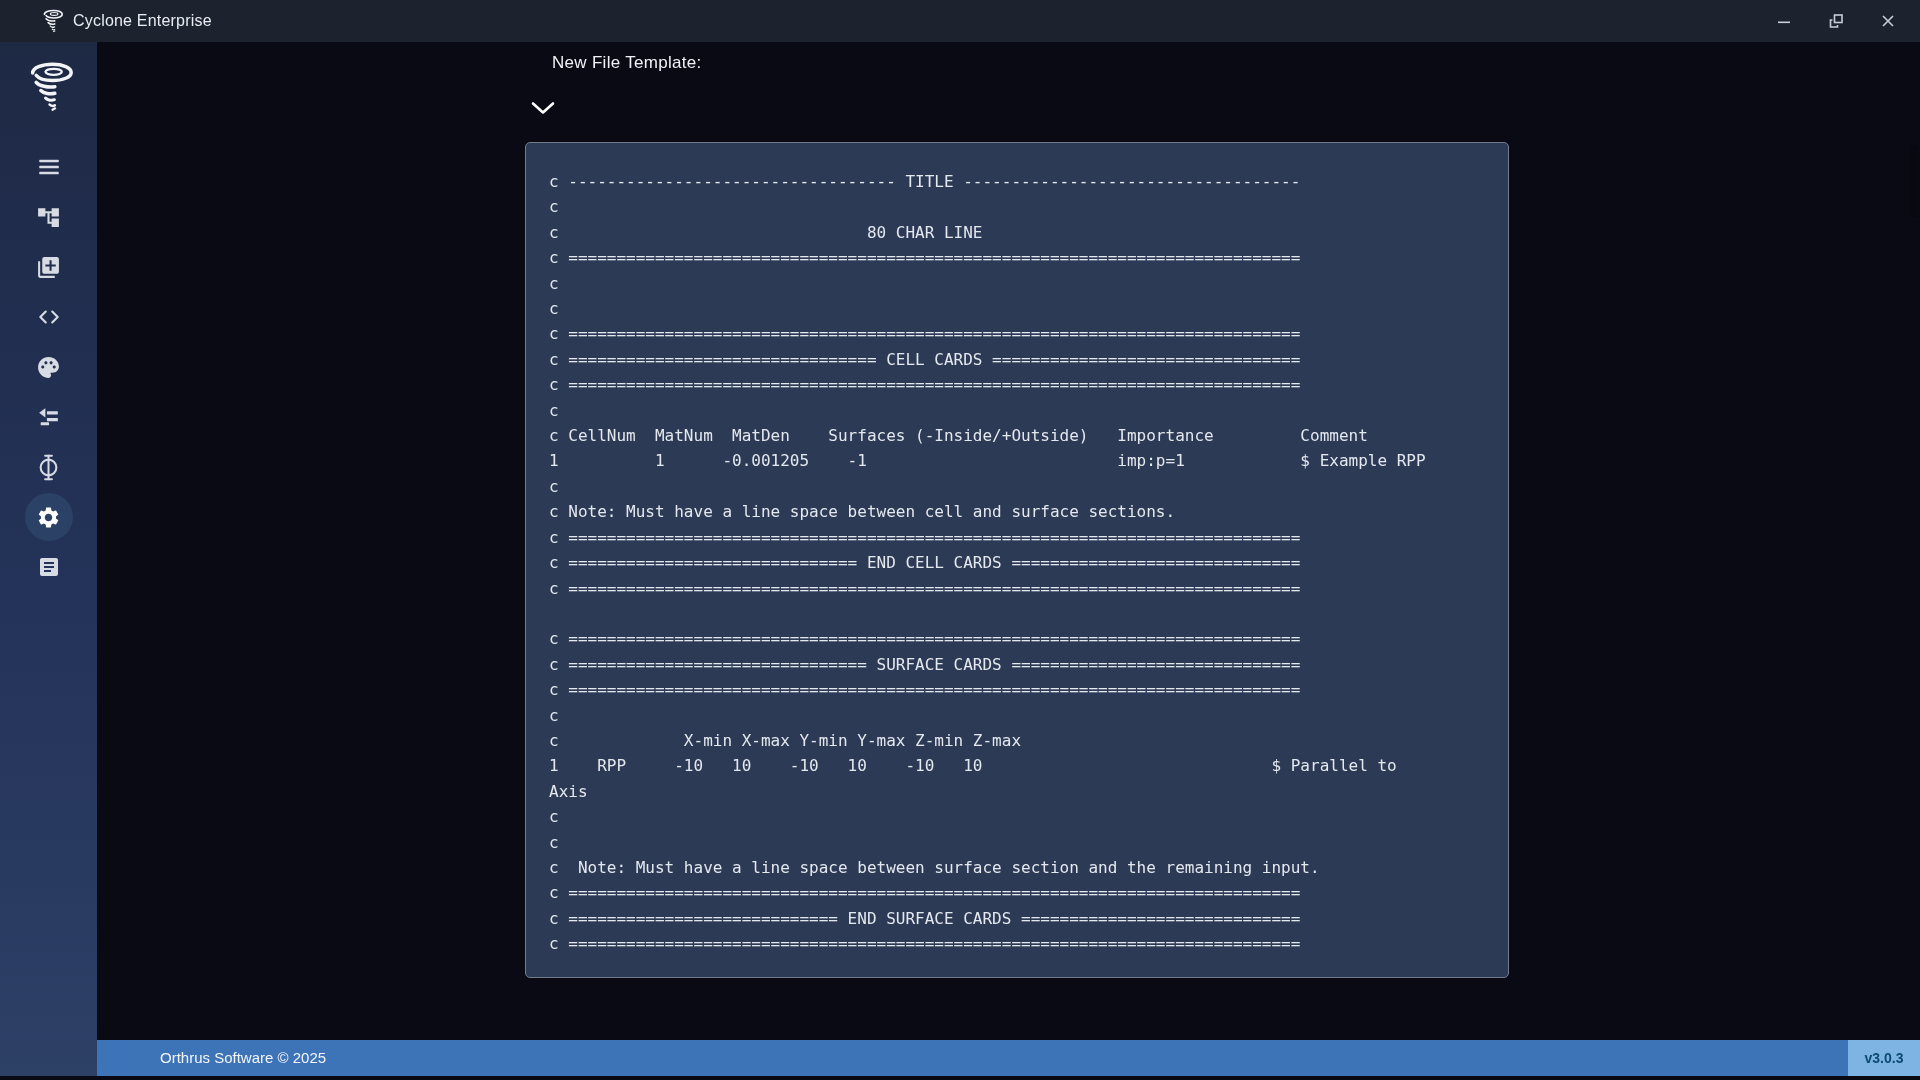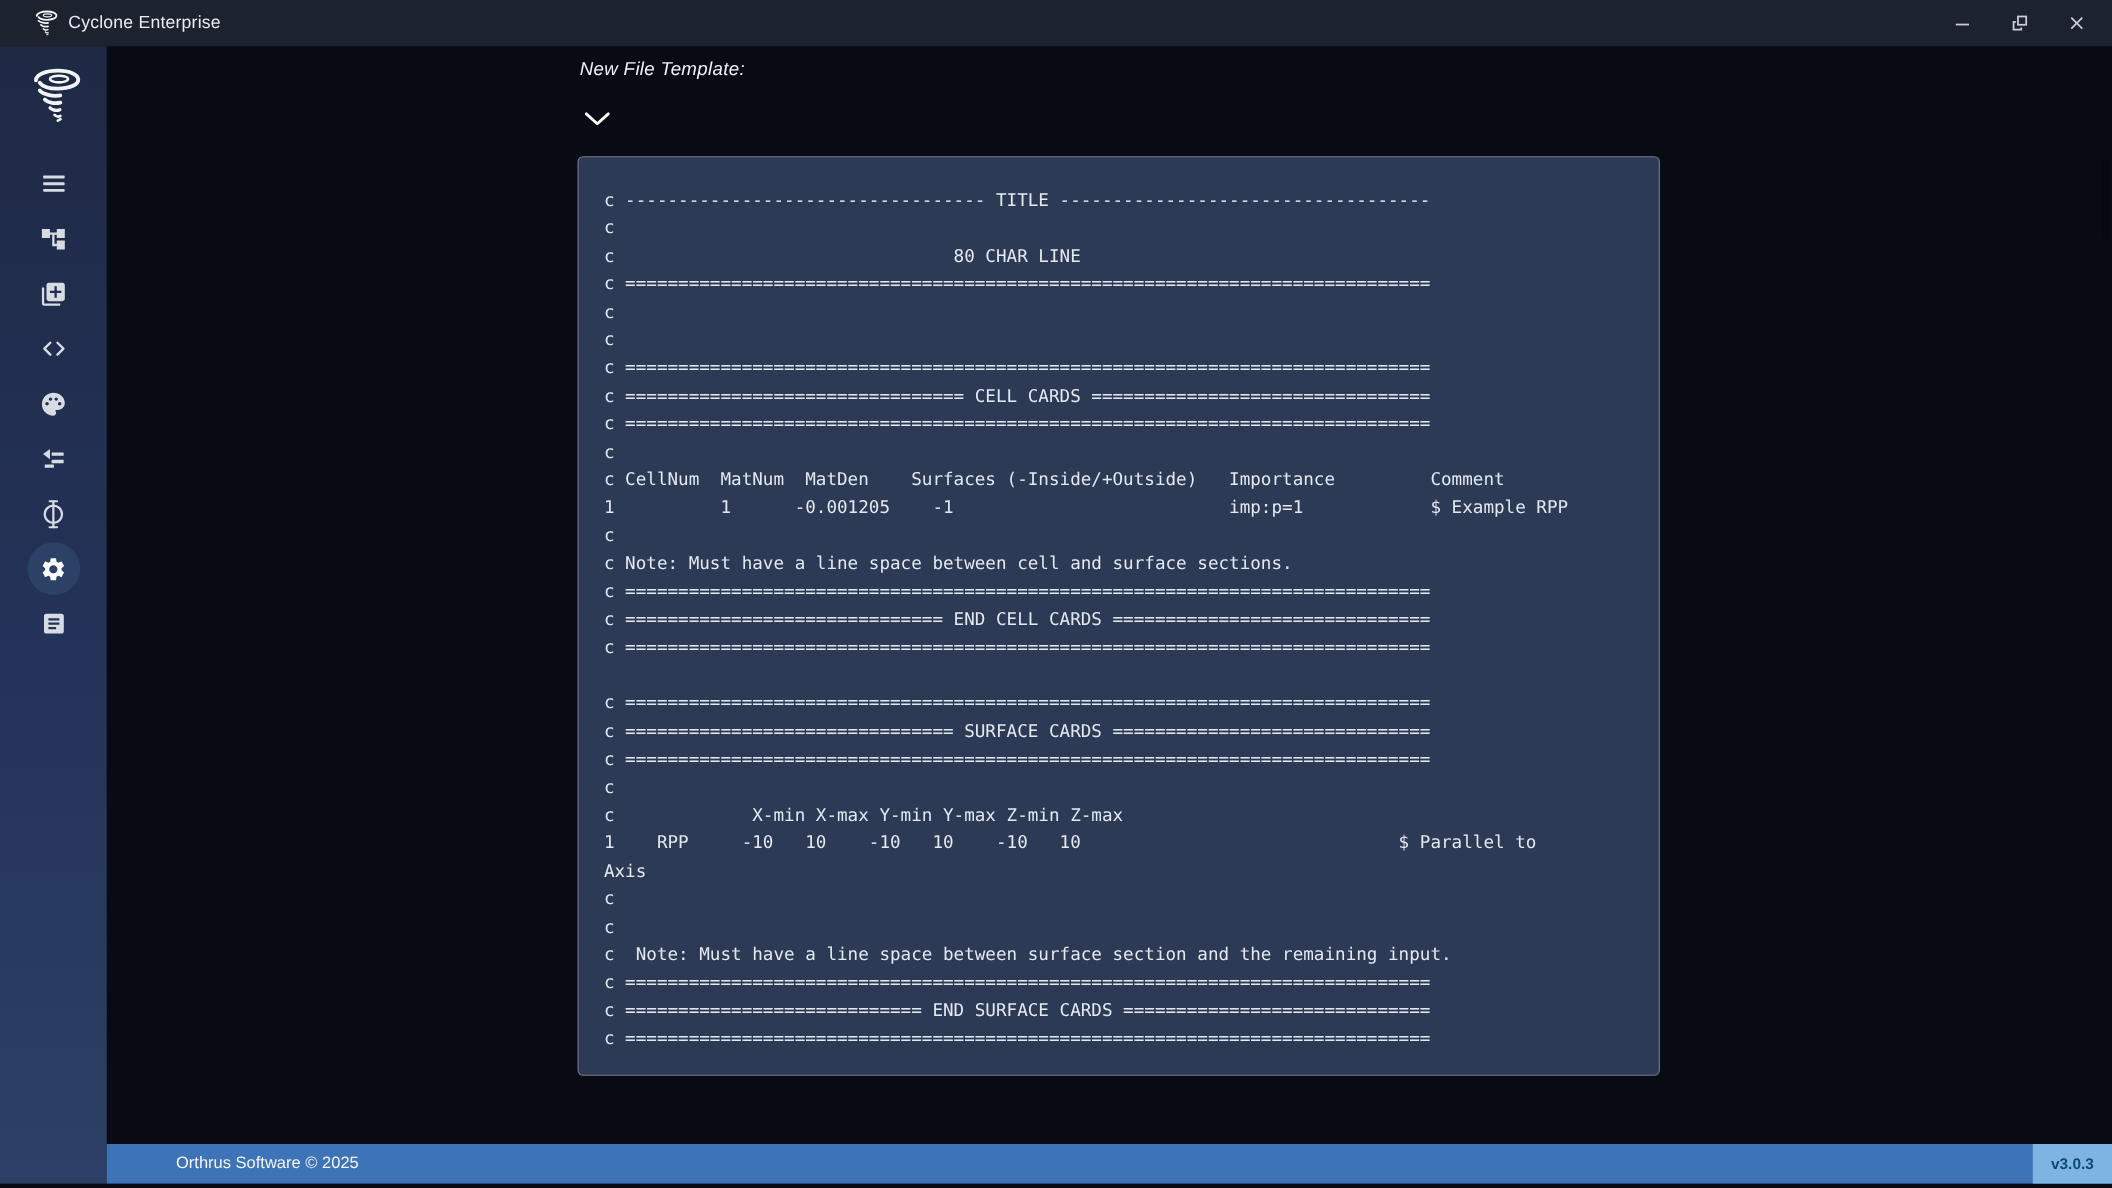--- a/index.html
+++ b/index.html
@@ -10,21 +10,21 @@
     overflow:hidden;
     position:relative;
     font-family:"Liberation Sans", sans-serif;
   }
 
   
   .titlebar {
     position:absolute; top:0; left:0; width:1920px; height:42px;
     background:#1c232f;
     display:flex; align-items:center;
-    padding-left:28px;
+    padding-left:39px;
   }
   .titlebar-logo { width:26px; height:26px; margin-right:8px; flex:0 0 auto; }
   .titlebar-title { color:#e9ecf1; font-size:16px; font-weight:500; letter-spacing:.2px; }
   .window-controls {
     position:absolute; right:6px; top:0; height:42px;
     display:flex; align-items:center;
   }
   .win-btn {
     width:52px; height:42px;
     display:flex; align-items:center; justify-content:center;
@@ -47,22 +47,22 @@
   .nav-item {
     width:48px; height:48px; border-radius:50%;
     display:flex; align-items:center; justify-content:center;
     cursor:pointer;
   }
   .nav-item.active { background:#2b4166; }
   .nav-item svg { display:block; }
 
   
   .main-heading {
-    position:absolute; left:527px; top:53px;
-    color:#eff2f6; font-size:17px; font-weight:500; letter-spacing:.3px;font-style:italic;
+    position:absolute; left:552px; top:53px;
+    color:#eff2f6; font-size:17px; font-weight:500; letter-spacing:.3px;
   }
   .template-toggle {
     position:absolute; left:527px; top:96px;
     width:32px; height:24px;
     display:flex; align-items:center; justify-content:center;
     cursor:pointer;
   }
 
   .code-card {
     position:absolute; left:525px; top:142px;

